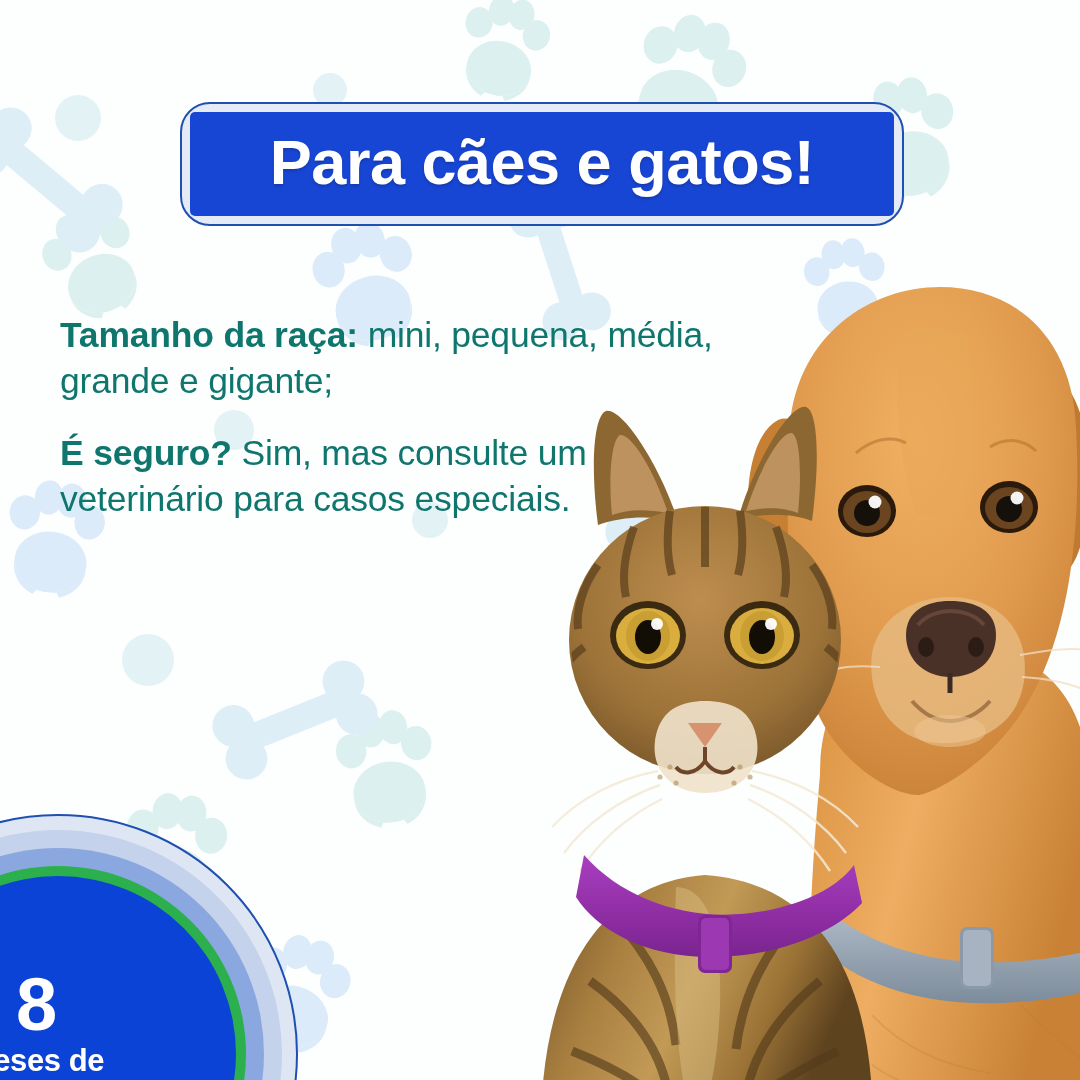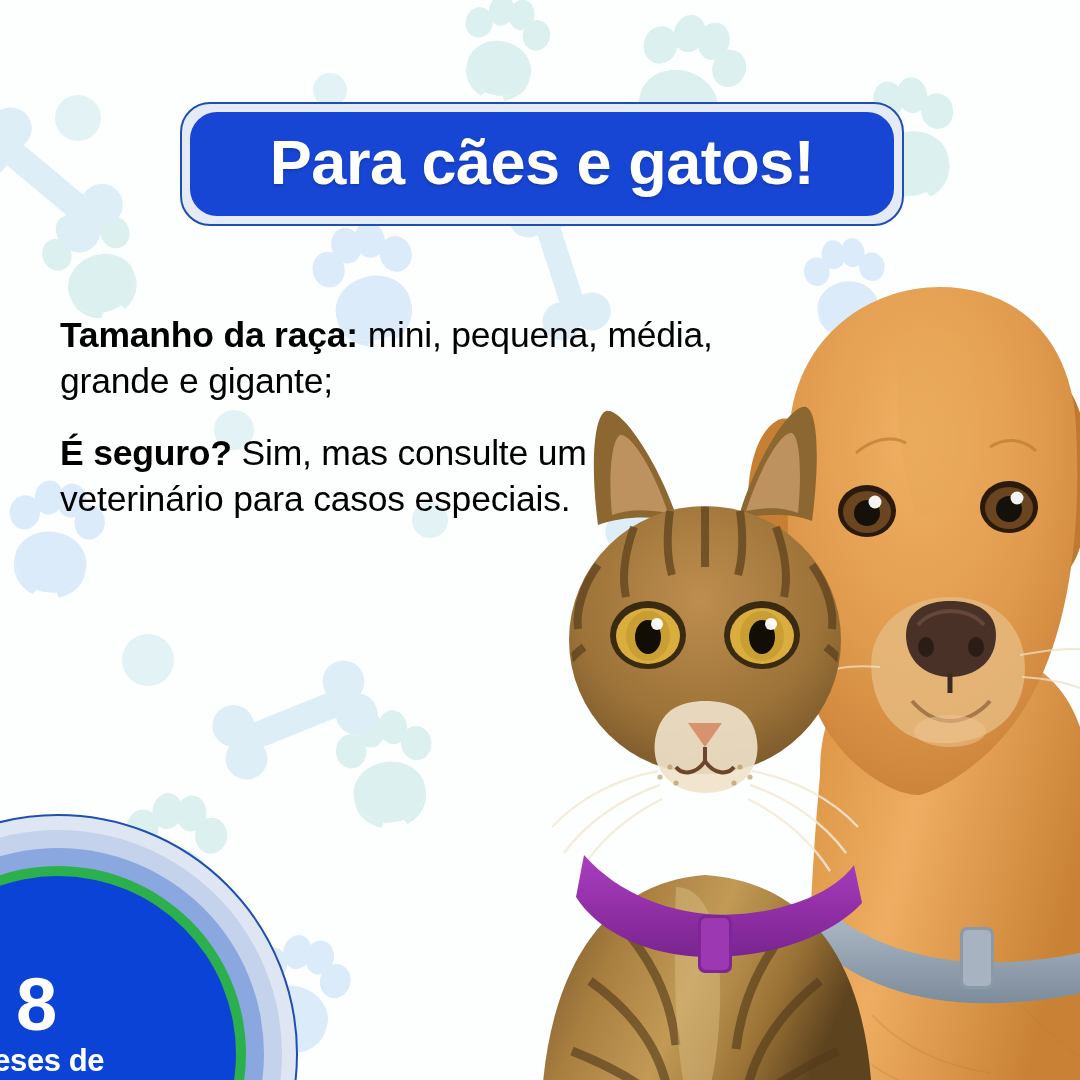--- a/index.html
+++ b/index.html
@@ -26,40 +26,40 @@
     box-sizing:border-box;
   }
   .title-green{
     position:absolute;left:13px;top:13px;right:13px;bottom:13px;
     background:#22b24c;
     border-radius:22px;
   }
   .title-blue{
     position:absolute;left:10px;top:10px;right:10px;bottom:10px;
     background:#1846d4;
-    border-radius:27px;
+    border-radius:5px;
     display:flex;align-items:center;justify-content:center;
   }
   #title-text{
     color:#ffffff;
     font-size:63px;
     font-weight:bold;
     letter-spacing:-0.5px;
     line-height:1;
     white-space:nowrap;
     text-shadow:0 2px 3px rgba(0,0,0,.18);
     transform:translateY(-2px);
   }
 
   
   #copy{
     position:absolute;left:60px;top:312px;width:660px;z-index:6;
   }
   .para{
-    color:#000000;
+    color:#0f766e;
     font-size:35.5px;
     line-height:1.30;
     font-weight:500;
     margin:0 0 26px 0;
     letter-spacing:-0.2px;
   }
   .para:last-child{margin-bottom:12px;}
   .para b{font-weight:bold;}
 
   

